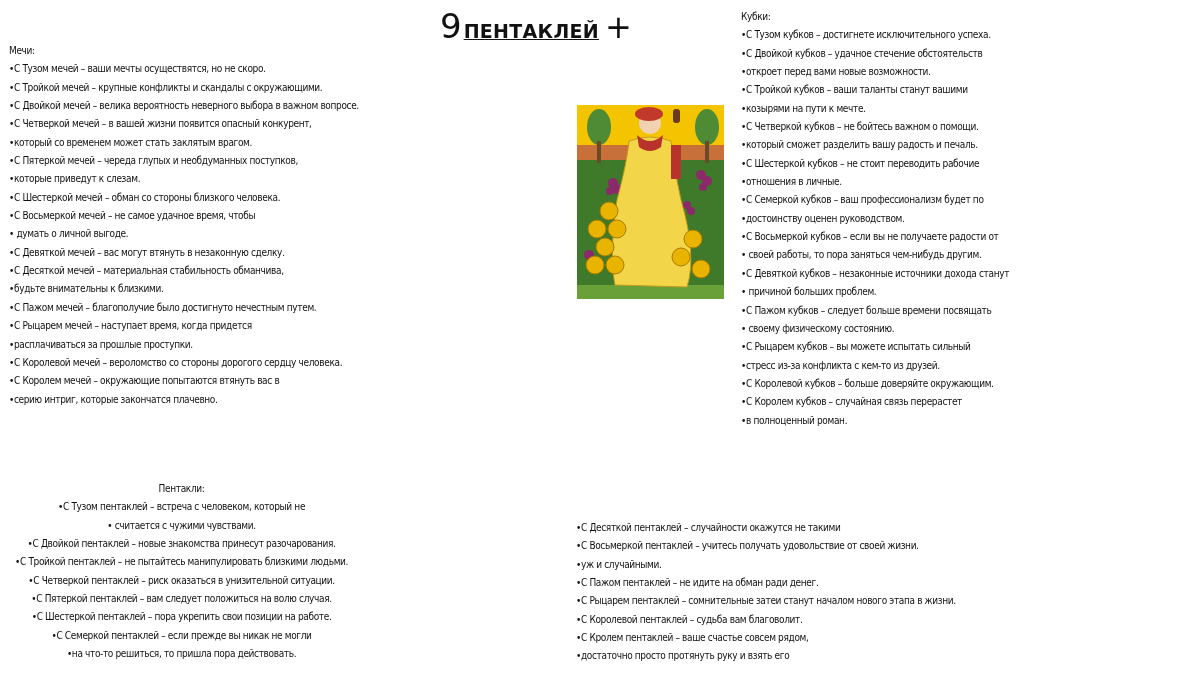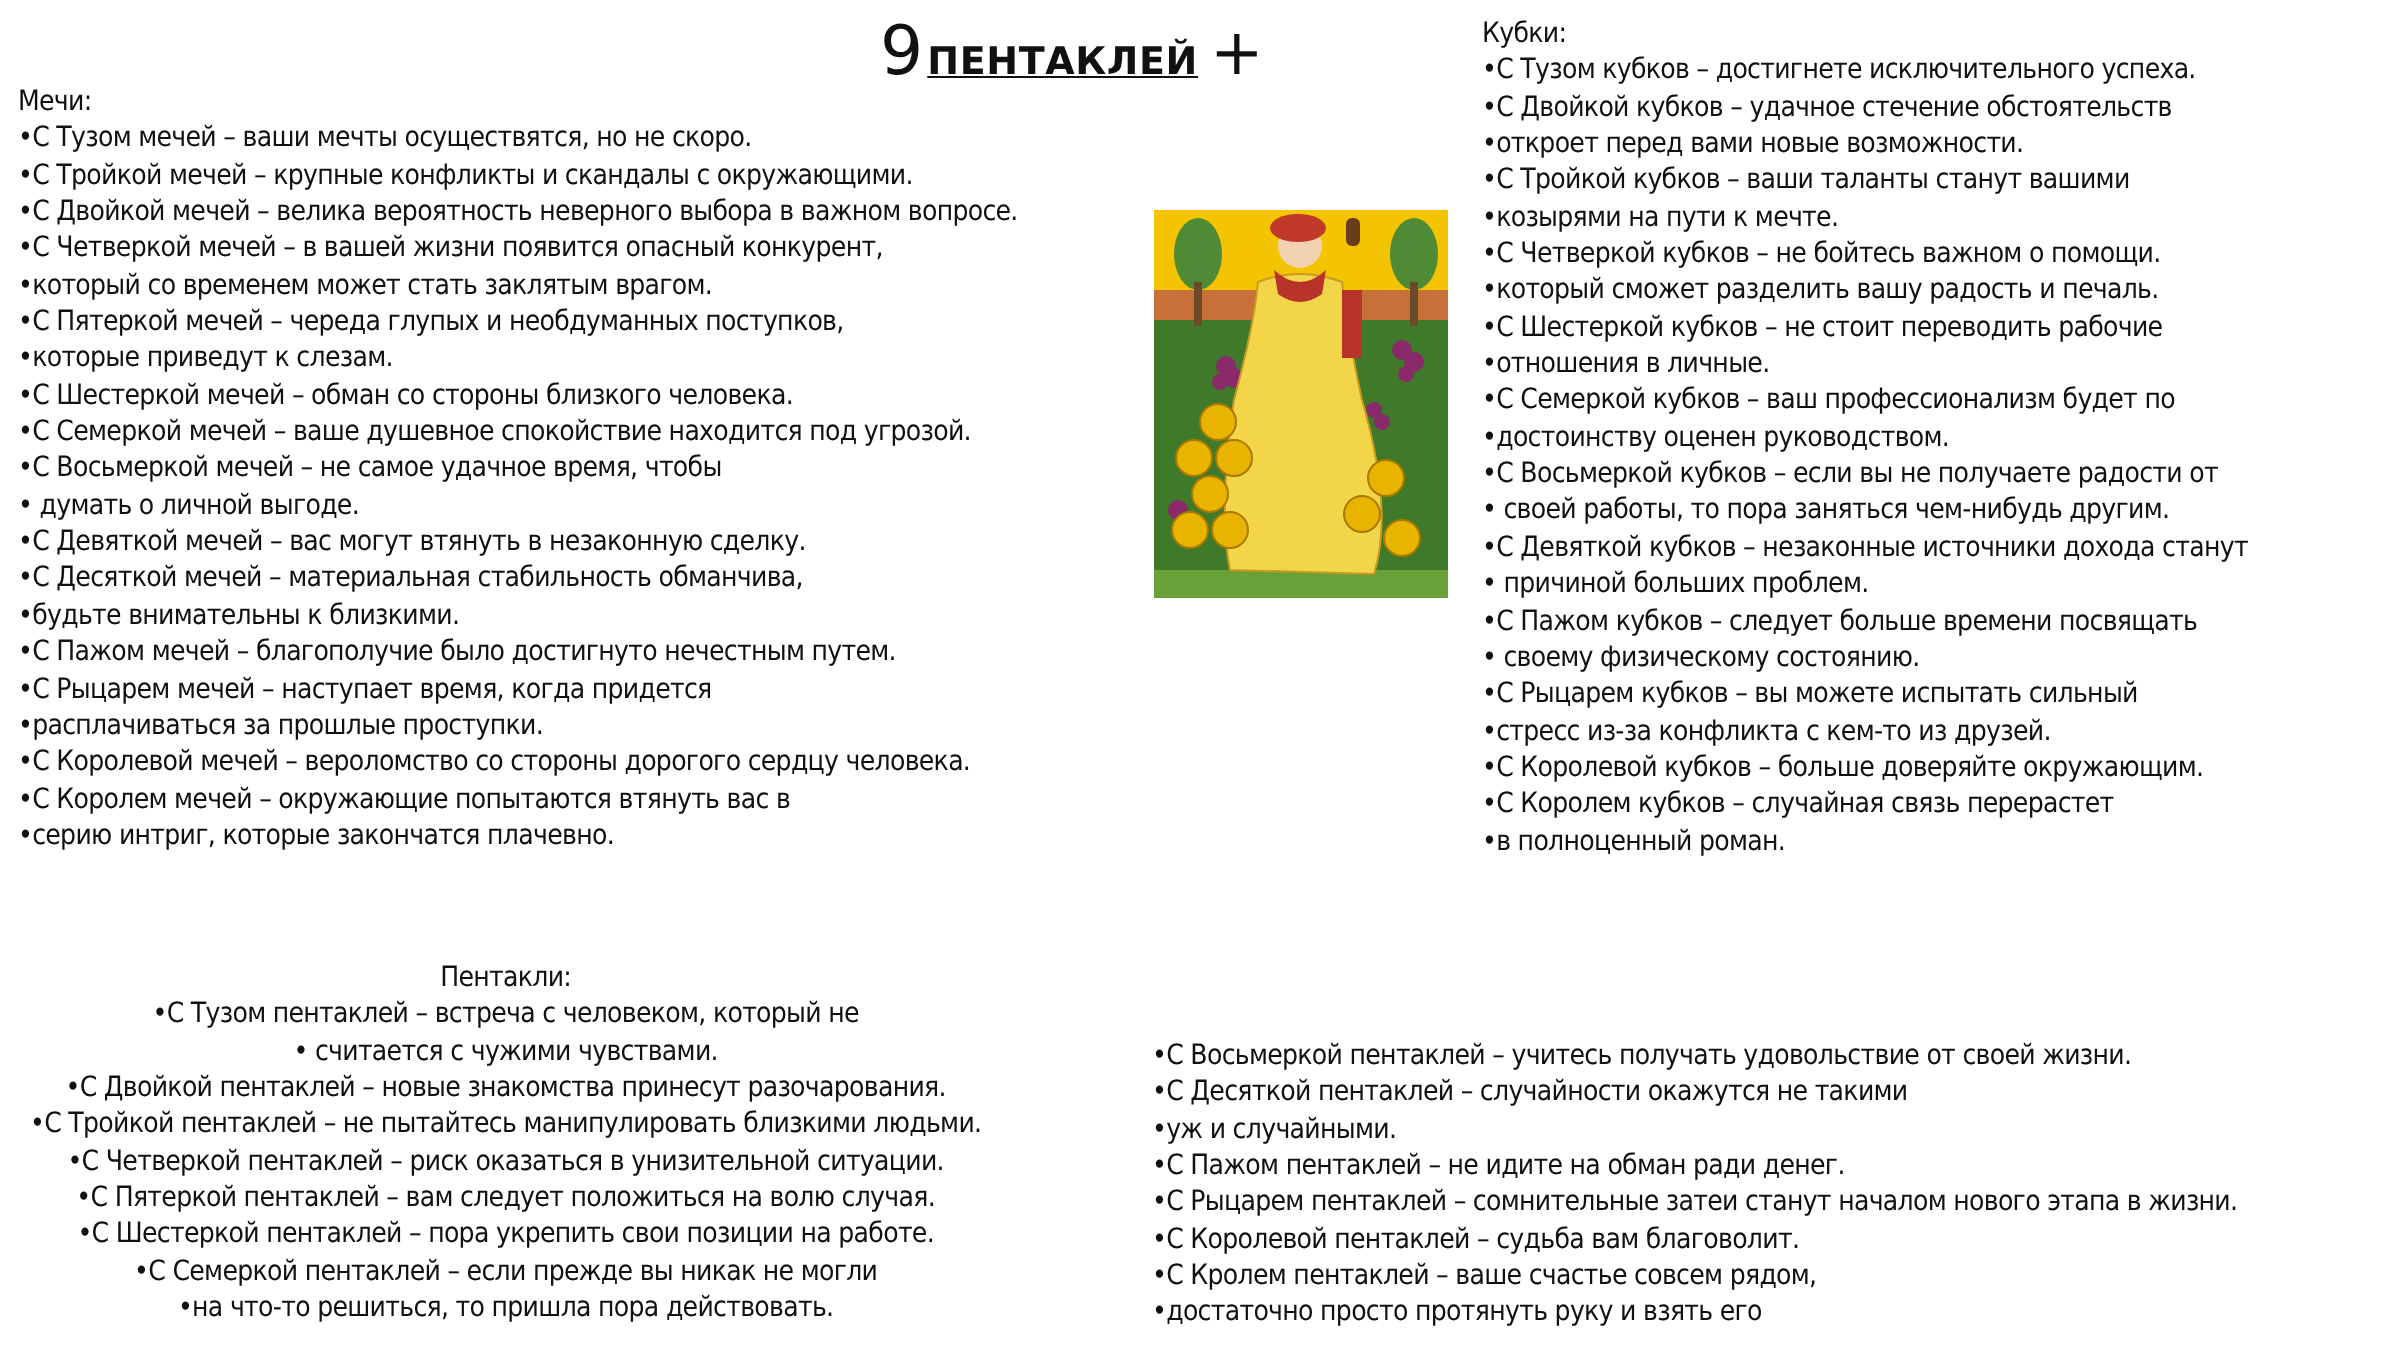--- a/index.html
+++ b/index.html
@@ -12,21 +12,21 @@
     position: absolute; left: 440px; top: 6px;
     display: flex; align-items: baseline; white-space: nowrap;
     color: #111;
   }
   .title .num { font-size: 34px; font-weight: normal; letter-spacing: -1px; }
   .title .word { font-size: 19px; font-weight: bold; margin-left: 3px; letter-spacing: 0.3px; text-decoration: underline; }
   .title .plus { font-size: 32px; font-weight: normal; margin-left: 6px; line-height: 1; }
 
   .block {
     position: absolute;
-    font-size: 14px;
+    font-size: 10px;
     line-height: 18.35px;
     white-space: nowrap;
     letter-spacing: -0.35px;
     font-stretch: condensed;
   }
   .block .heading { display: block; }
   .block .line { display: block; }
 
   #swords { left: 9px; top: 42px; }
   #cups { left: 741px; top: 8px; }
@@ -52,21 +52,20 @@
   <span class="heading">Мечи:</span>
   <div>
       <span class="line">•С Тузом мечей – ваши мечты осуществятся, но не скоро.</span>
       <span class="line">•С Тройкой мечей – крупные конфликты и скандалы с окружающими.</span>
       <span class="line">•С Двойкой мечей – велика вероятность неверного выбора в важном вопросе.</span>
       <span class="line">•С Четверкой мечей – в вашей жизни появится опасный конкурент,</span>
       <span class="line">•который со временем может стать заклятым врагом.</span>
       <span class="line">•С Пятеркой мечей – череда глупых и необдуманных поступков,</span>
       <span class="line">•которые приведут к слезам.</span>
       <span class="line">•С Шестеркой мечей – обман со стороны близкого человека.</span>
-      <span class="line">•С Семеркой мечей – ваше душевное спокойствие находится под угрозой.</span>
       <span class="line">•С Восьмеркой мечей – не самое удачное время, чтобы</span>
       <span class="line">• думать о личной выгоде.</span>
       <span class="line">•С Девяткой мечей – вас могут втянуть в незаконную сделку.</span>
       <span class="line">•С Десяткой мечей – материальная стабильность обманчива,</span>
       <span class="line">•будьте внимательны к близкими.</span>
       <span class="line">•С Пажом мечей – благополучие было достигнуто нечестным путем.</span>
       <span class="line">•С Рыцарем мечей – наступает время, когда придется</span>
       <span class="line">•расплачиваться за прошлые проступки.</span>
       <span class="line">•С Королевой мечей – вероломство со стороны дорогого сердцу человека.</span>
       <span class="line">•С Королем мечей – окружающие попытаются втянуть вас в</span>
@@ -154,22 +153,22 @@
       <span class="line">•С Четверкой пентаклей – риск оказаться в унизительной ситуации.</span>
       <span class="line">•С Пятеркой пентаклей – вам следует положиться на волю случая.</span>
       <span class="line">•С Шестеркой пентаклей – пора укрепить свои позиции на работе.</span>
       <span class="line">•С Семеркой пентаклей – если прежде вы никак не могли</span>
       <span class="line">•на что-то решиться, то пришла пора действовать.</span>
     </div>
 </div>
 
 <div class="block" id="pentacles-b">
   <div>
+      <span class="line">•С Десяткой пентаклей – случайности окажутся не такими</span>
       <span class="line">•С Восьмеркой пентаклей – учитесь получать удовольствие от своей жизни.</span>
-      <span class="line">•С Десяткой пентаклей – случайности окажутся не такими</span>
       <span class="line">•уж и случайными.</span>
       <span class="line">•С Пажом пентаклей – не идите на обман ради денег.</span>
       <span class="line">•С Рыцарем пентаклей – сомнительные затеи станут началом нового этапа в жизни.</span>
       <span class="line">•С Королевой пентаклей – судьба вам благоволит.</span>
       <span class="line">•С Кролем пентаклей – ваше счастье совсем рядом,</span>
       <span class="line">•достаточно просто протянуть руку и взять его</span>
     </div>
 </div>
 
 </body></html>

